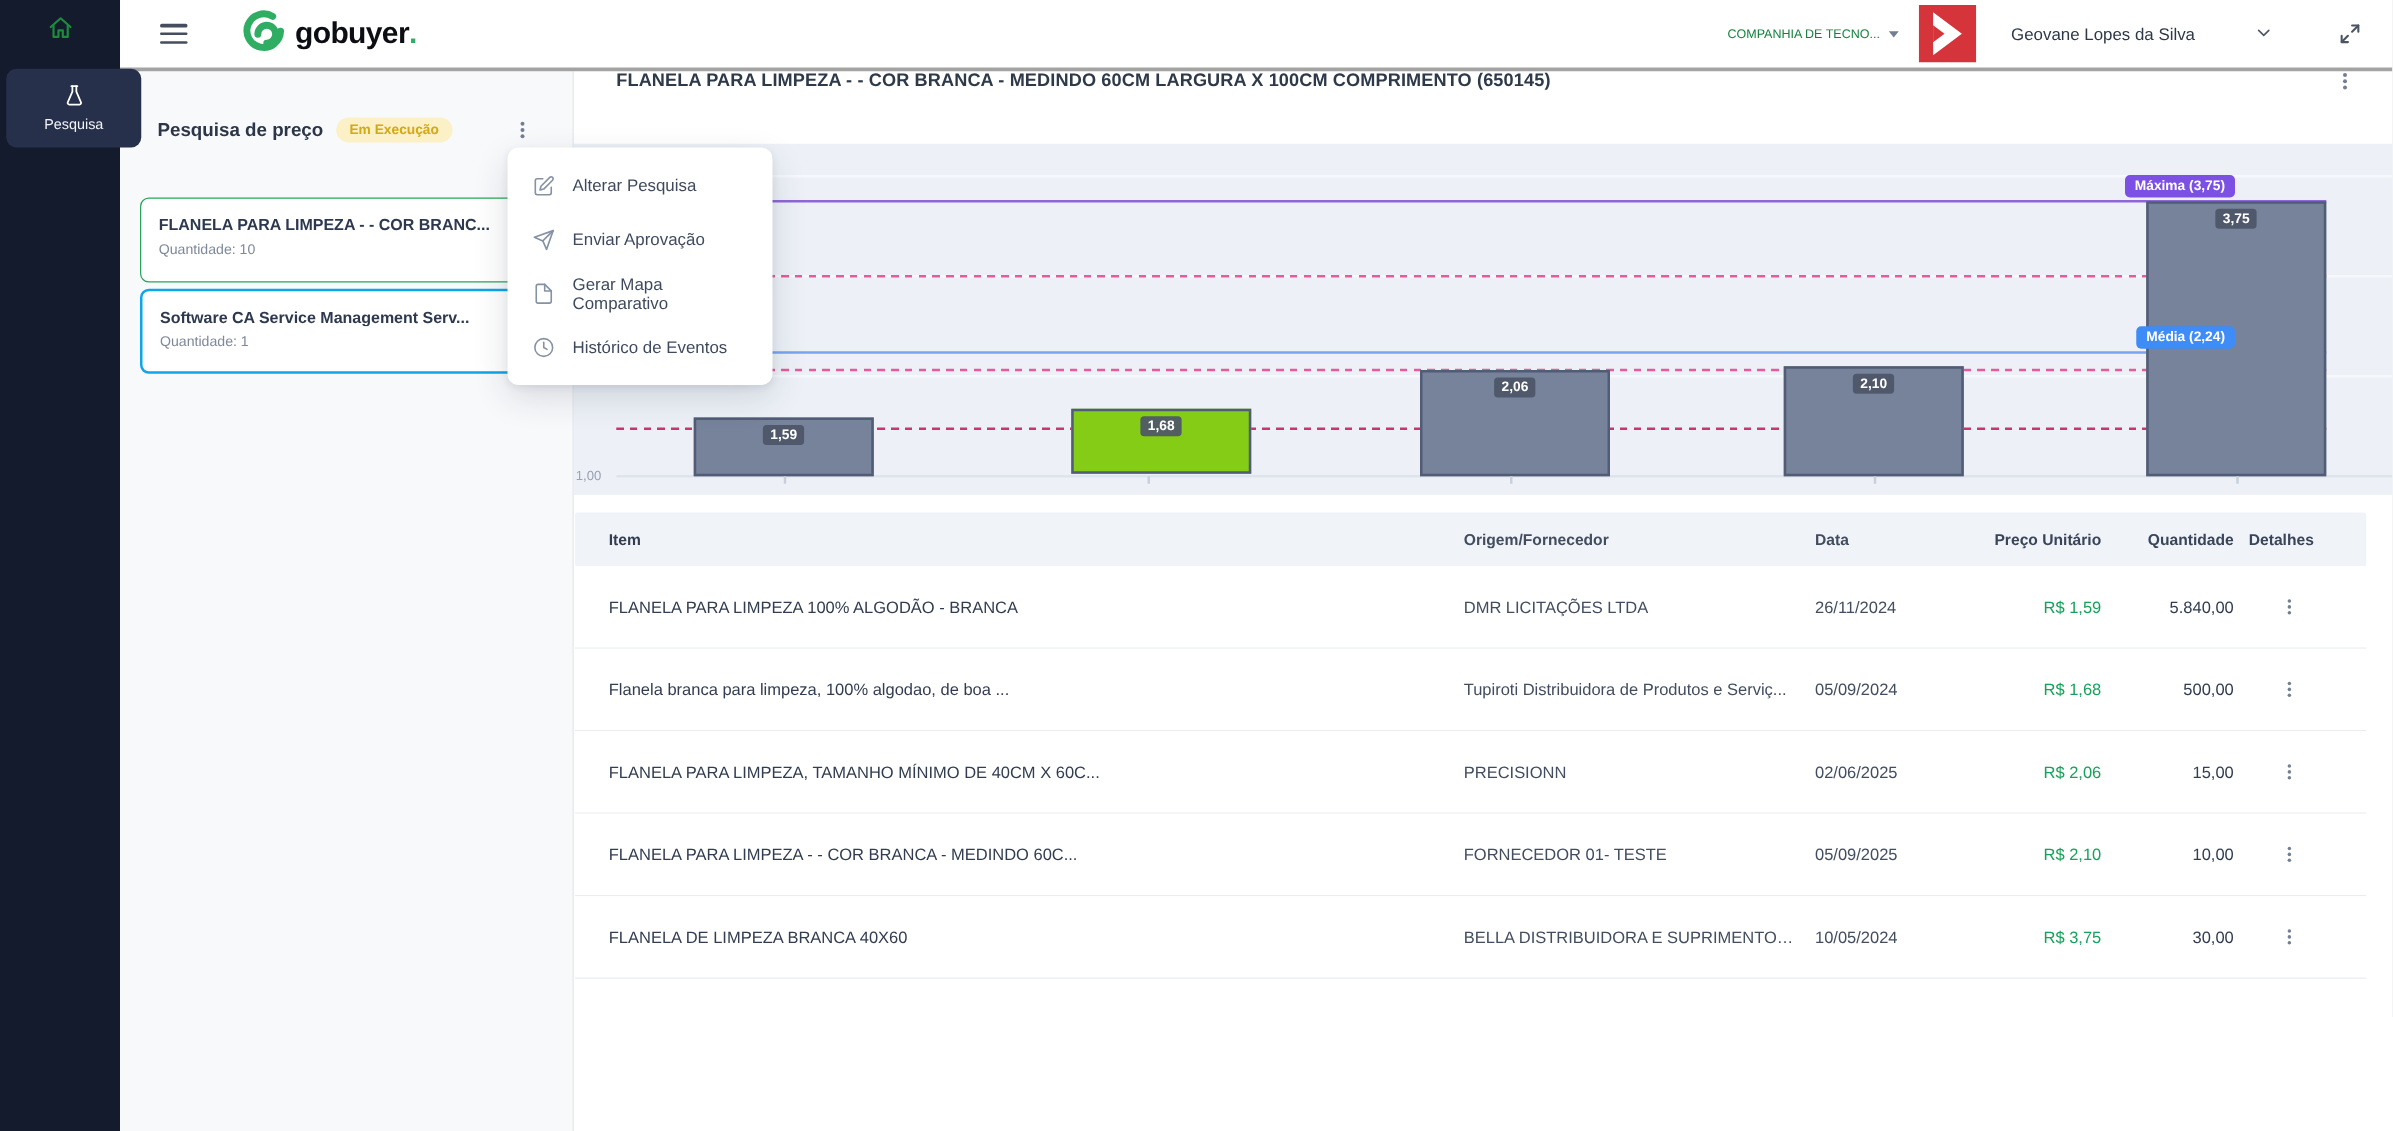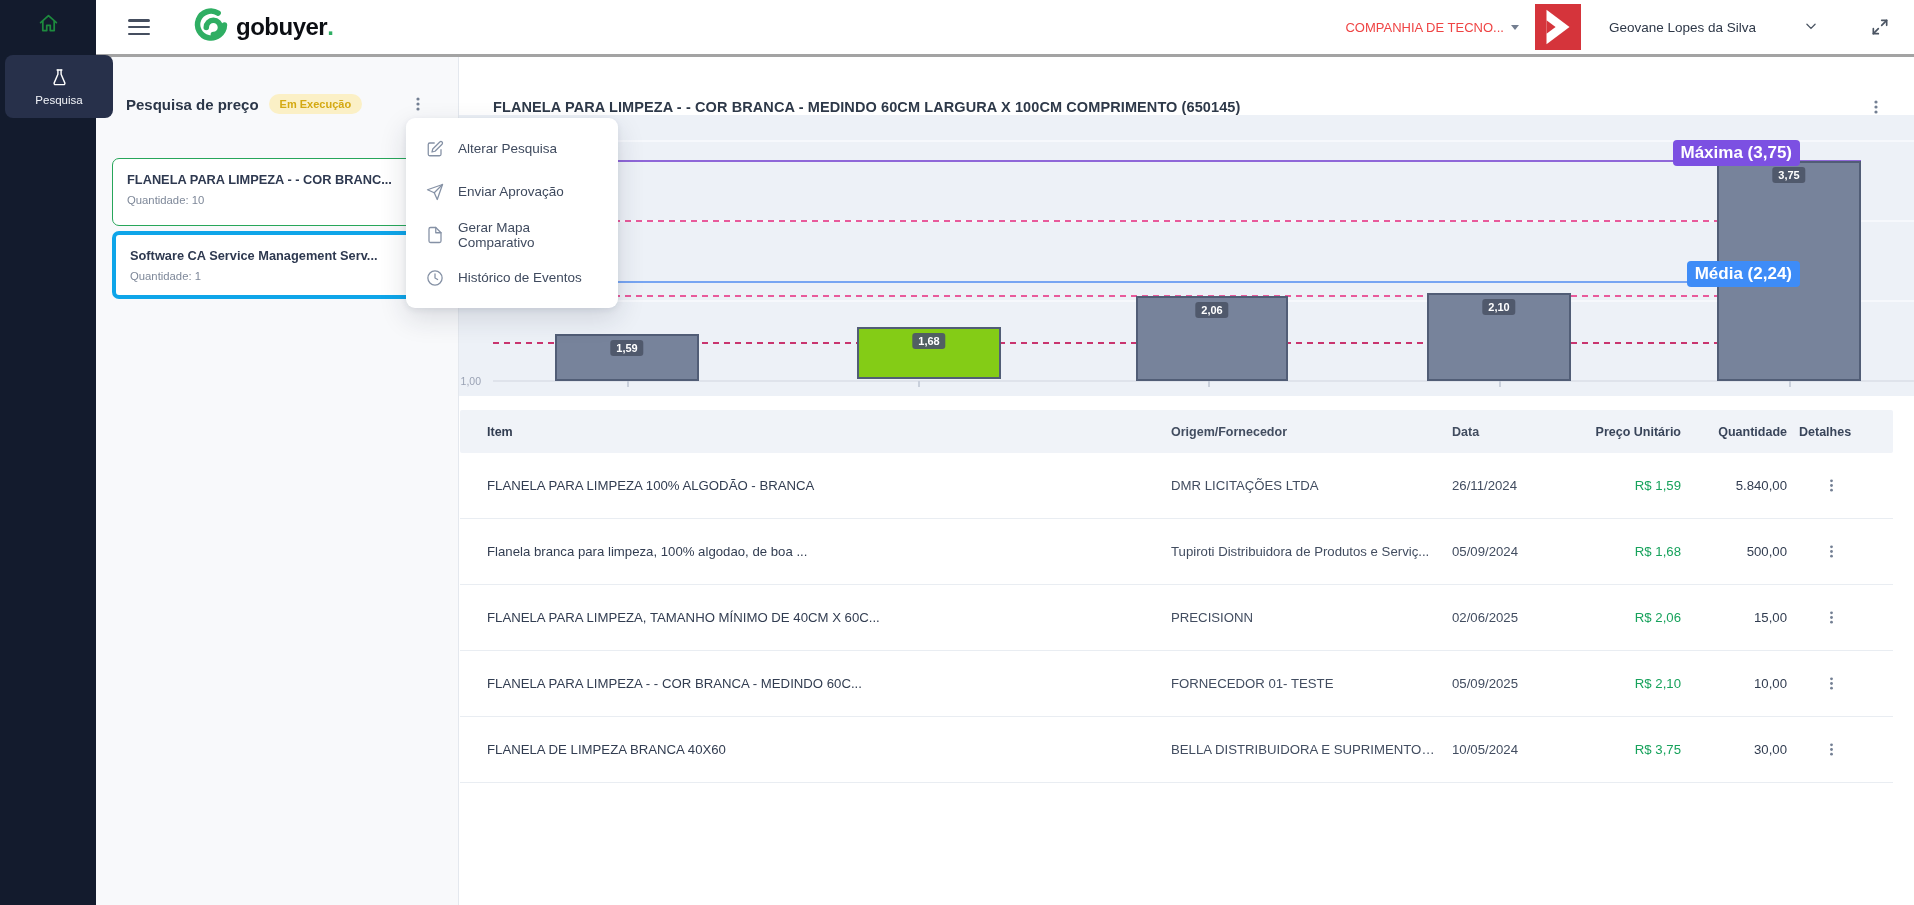--- a/index.html
+++ b/index.html
@@ -16,52 +16,52 @@
   .side-item span { color:#f2f4f9; font-size:11.5px; }
   
   .topbar { position:absolute; left:96px; top:0; width:1818px; height:57px; background:#fff; border-bottom:3px solid #a3a3a3;
     display:flex; align-items:center; padding:0 24px 0 32px; z-index:20; }
   .hamburger { width:22px; height:16px; display:flex; flex-direction:column; justify-content:space-between; cursor:pointer; }
   .hamburger i { display:block; height:2.5px; background:#454e5f; border-radius:2px; }
   .logo { display:flex; align-items:center; margin-left:42px; }
   .logo-text { font-size:24px; font-weight:800; color:#0c0e13; letter-spacing:-.5px; margin-left:6px; }
   .logo-text b { color:#2fae63; }
   .top-right { margin-left:auto; display:flex; align-items:center; }
-  .company { display:flex; align-items:center; gap:7px; cursor:pointer; color:#ef4444; font-size:13px; }
+  .company { display:flex; align-items:center; gap:7px; cursor:pointer; color:#15803d; font-size:10px; }
   .caret-down { width:0; height:0; border-left:4.5px solid transparent; border-right:4.5px solid transparent; border-top:5px solid #737e90; }
   .org-logo { width:46px; height:46px; margin:0 28px 0 16px; flex:0 0 auto; }
   .user { display:flex; align-items:center; font-size:13.5px; color:#2e3848; cursor:pointer; }
   .user .chev { margin-left:48px; }
   .expand-btn { margin-left:52px; cursor:pointer; display:flex; }
   
   .left-panel { position:absolute; left:96px; top:57px; width:363px; height:848px; background:#f8f9fb; border-right:1px solid #e4e8ee; z-index:5; }
   .panel-head { display:flex; align-items:center; margin:37px 32px 0 30px; }
   .panel-title { font-size:15px; font-weight:700; color:#2b3648; }
   .status-badge { margin-left:10px; background:#fbf0c6; color:#d4a913; font-size:11px; font-weight:700; padding:4px 11px; border-radius:11px; }
   .kebab { margin-left:auto; cursor:pointer; display:flex; }
   .cards { margin:44px 16px 0 16px; display:flex; flex-direction:column; gap:5px; }
-  .card { background:#fff; border:4px solid #0ea5e9; border-radius:7px; padding:13px 14px; height:68px; cursor:pointer; }
+  .card { background:#fff; border:2px solid #0ea5e9; border-radius:7px; padding:13px 14px; height:68px; cursor:pointer; }
   .card.selected { border:1.5px solid #27a65a; }
   .card-title { font-size:12.8px; font-weight:700; color:#2e3950; white-space:nowrap; overflow:hidden; text-overflow:ellipsis; }
   .card-sub { font-size:11.3px; color:#7e8899; margin-top:7px; }
   
   .main { position:absolute; left:459px; top:57px; width:1455px; height:848px; background:#fff; }
-  .main-title-row { height:58px; display:flex; align-items:flex-end; padding:0 30px 0 34px; }
+  .main-title-row { height:58px; display:flex; align-items:flex-start; padding:0 30px 0 34px; }
   .main-title { font-size:14.5px; font-weight:700; color:#2e3949; letter-spacing:.1px; }
   .main-title-row .kebab { margin-left:auto; }
   
   .chart { position:absolute; left:0; top:58px; width:1455px; height:281px; background:#edf1f7; overflow:hidden; }
   .gridline { position:absolute; left:34px; right:0; height:2px; background:#f6f8fc; }
   .gridline.base { background:#dfe3eb; height:1.5px; }
   .ylabel { position:absolute; left:0; width:22px; text-align:right; font-size:10.5px; color:#9aa2b4; }
   .bar { position:absolute; background:#77839b; border:2px solid #515d76; }
   .bar-chip { position:absolute; top:4px; left:50%; transform:translateX(-50%); background:rgba(77,86,104,.93); color:#fff;
     font-size:11px; font-weight:700; padding:2px 6px; border-radius:3px; white-space:nowrap; }
   .ann-line { position:absolute; left:34px; width:1368px; height:2px; }
-  .ann-badge { position:absolute; right:114px; color:#fff; font-size:17px; font-weight:700; padding:3px 8px; border-radius:4px; white-space:nowrap; }
+  .ann-badge { position:absolute; right:126px; color:#fff; font-size:11px; font-weight:700; padding:3px 8px; border-radius:4px; white-space:nowrap; }
   .xtick { position:absolute; width:2px; height:6px; background:#c9d0dc; }
   
   .table { position:absolute; left:1px; top:353px; width:1433px; }
   .trow { display:grid; grid-template-columns:1fr 281px 121px 108px 106px 88px; align-items:center; padding:0 18px 0 27px; }
   .thead { background:#f0f3f8; height:43px; font-size:12.5px; font-weight:700; color:#39455a; border-radius:2px; }
   .tbody-row { height:66px; background:#fff; border-bottom:1px solid #e9edf2; font-size:13.2px; }
   .c-item  { color:#323d51; white-space:nowrap; overflow:hidden; text-overflow:ellipsis; padding-right:20px; }
   .c-orig  { color:#424d60; white-space:nowrap; overflow:hidden; text-overflow:ellipsis; padding-right:14px; }
   .c-data  { color:#424d60; }
   .c-preco { color:#17a25c; text-align:right; }

